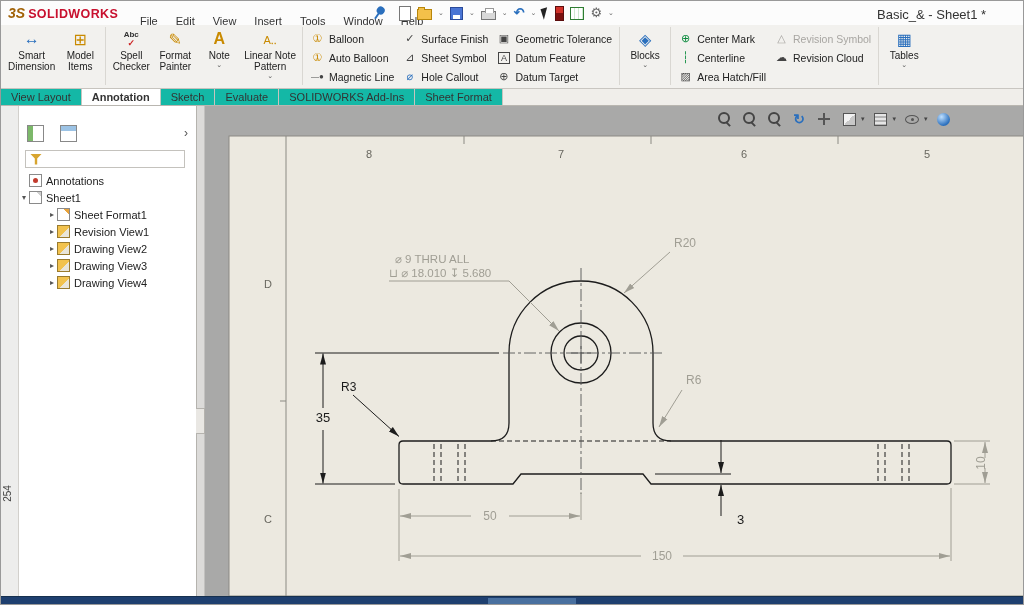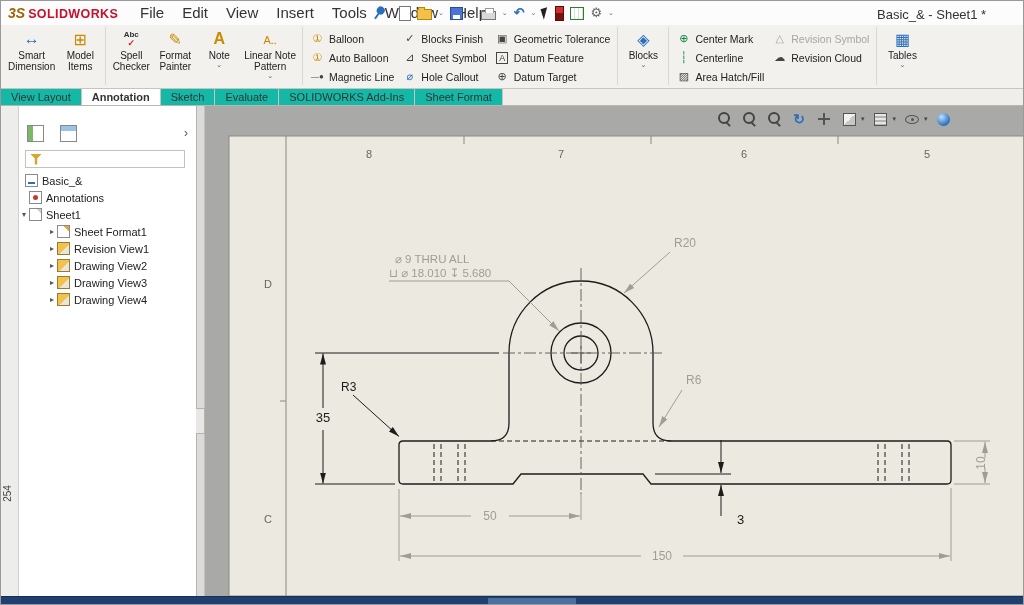--- a/index.html
+++ b/index.html
@@ -3,21 +3,21 @@
 <meta charset="utf-8">
 <style>
   html,body{margin:0;padding:0;background:#888;}
   .app{position:relative;width:1024px;height:605px;background:#fff;font-family:"Liberation Sans",sans-serif;overflow:hidden;border:1px solid #999;box-sizing:border-box;}
   
   .titlebar{position:absolute;left:0;top:0;width:100%;height:24px;background:#fcfcfc;border-bottom:1px solid #dcdad6;}
   .logo{position:absolute;left:7px;top:4px;display:flex;align-items:baseline;gap:3px;}
   .logo-mark{color:#a16207;font-weight:bold;font-style:italic;font-size:14px;}
   .logo-text{color:#c8102e;font-weight:bold;font-size:12.5px;letter-spacing:.4px;}
   .menubar{position:absolute;left:130px;top:0;height:24px;display:flex;}
-  .menu-item{padding:0 9px;line-height:24px;font-size:15px;color:#333;}
+  .menu-item{padding:8px 9px;line-height:24px;font-size:11px;color:#333;}
   .pin{position:absolute;left:372px;top:5px;width:12px;height:14px;transform:rotate(35deg);}
   .pin::before{content:"";position:absolute;left:2px;top:0;width:8px;height:8px;border-radius:50%;background:#2a6fbd;}
   .pin::after{content:"";position:absolute;left:5px;top:7px;width:2px;height:7px;background:#2a6fbd;}
   .qat{position:absolute;left:398px;top:3px;height:18px;display:flex;align-items:center;gap:6px;}
   .qcaret{font-size:7px;color:#666;}
   .page{width:10px;height:13px;background:#fff;border:1px solid #777;}
   .folder{width:13px;height:9px;background:#f3c04a;border:1px solid #b8860b;position:relative;margin-top:3px;}
   .folder::before{content:"";position:absolute;left:0;top:-3px;width:5px;height:2px;background:#f3c04a;border:1px solid #b8860b;border-bottom:none;}
   .disk{width:11px;height:11px;background:#4a75d4;border:1px solid #2a4a9a;position:relative;}
   .disk::before{content:"";position:absolute;left:2px;bottom:0;width:7px;height:4px;background:#fff;}
@@ -183,21 +183,21 @@
           <span>Auto Balloon</span>
         </div>
       <div class="rrow">
           <span class="ricon-s c-dark small-glyph">—●</span>
           <span>Magnetic Line</span>
         </div>
     </div>
     <div class="rcol">
       <div class="rrow">
           <span class="ricon-s c-dark">✓</span>
-          <span>Blocks Finish</span>
+          <span>Surface Finish</span>
         </div>
       <div class="rrow">
           <span class="ricon-s c-dark">⊿</span>
           <span>Sheet Symbol</span>
         </div>
       <div class="rrow">
           <span class="ricon-s c-blue">⌀</span>
           <span>Hole Callout</span>
         </div>
     </div>
@@ -272,24 +272,20 @@
   <div class="panel">
     <div class="ptabs">
       <span class="pt1"></span>
       <span class="pt2"></span>
       <span class="pchev">›</span>
     </div>
     <div class="pfilter">
       <span class="funnel"></span>
     </div>
     <div class="tree">
-      <div class="trow i0">
-        <span class="ticon doc"></span>
-        <span>Basic_&amp;</span>
-      </div>
       <div class="trow i1">
         <span class="tarrow"></span>
         <span class="ticon ann"></span>
         <span>Annotations</span>
       </div>
       <div class="trow i1">
         <span class="tarrow">▾</span>
         <span class="ticon sheet"></span>
         <span>Sheet1</span>
       </div>

